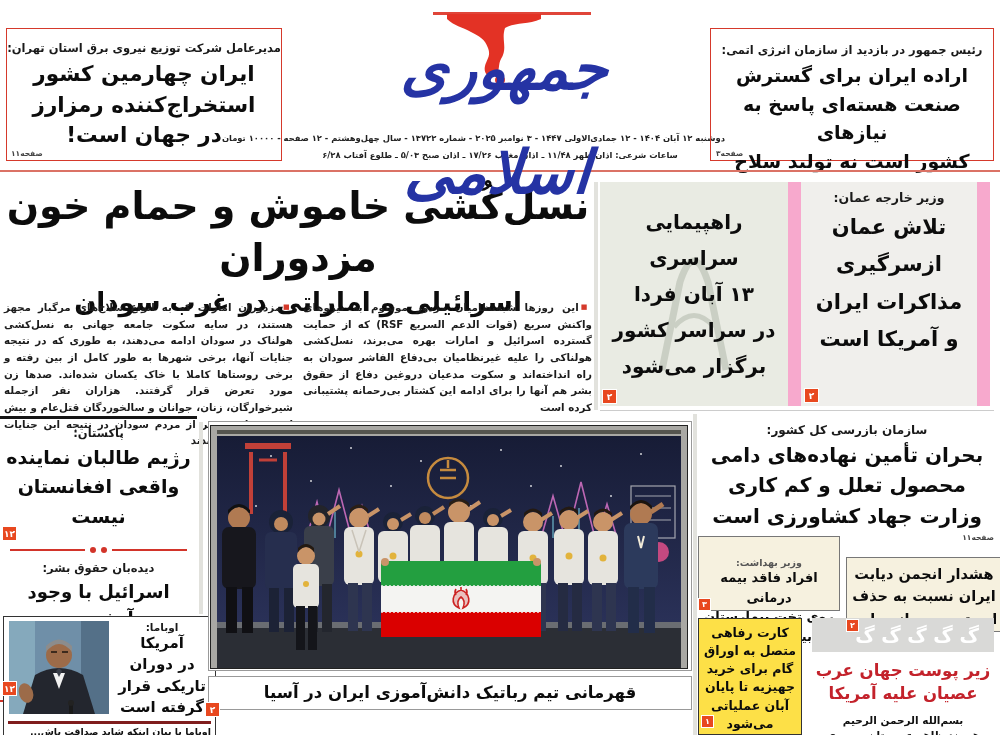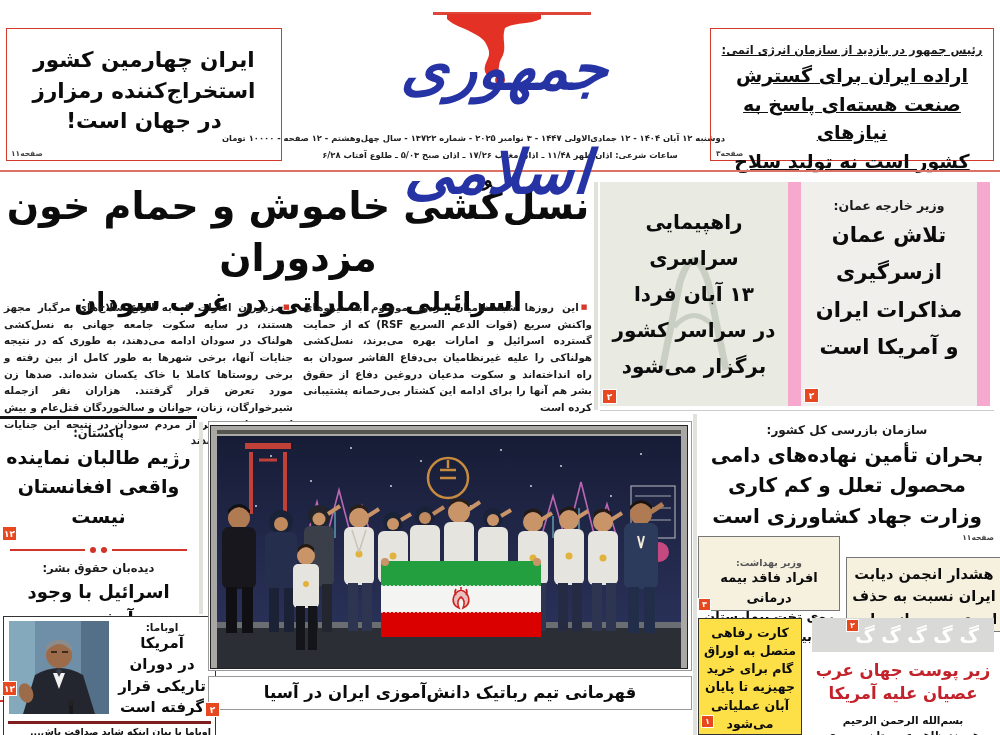--- a/index.html
+++ b/index.html
@@ -32,27 +32,28 @@
   <div class="abs" style="left:433px;top:12px;width:158px;height:3px;background:#e04539;"></div>
   <svg class="abs" style="left:443px;top:14px;z-index:1;" width="102" height="76" viewBox="0 0 102 76">
     <path d="M4,0 h94 v5 c-14,6 -26,3 -36,9 c-4,12 3,20 -4,31 c-3,5 -1,12 -5,16 c-6,5 -13,-1 -11,-9 c2,-7 6,-10 3,-18 c-3,-9 -9,-12 -17,-16 c-9,-5 -17,-6 -24,-13 z" fill="#e33225"></path>
     <circle cx="57" cy="66" r="5" fill="#e33225"></circle>
   </svg>
   <div class="abs" style="left:300px;top:16px;width:410px;height:104px;z-index:2;font-size:60px;font-weight:bold;font-style:italic;color:#2533a4;text-align:center;line-height:104px;transform:skewX(-4deg);">جمهوری اسلامی</div>
   <div class="abs ctr" style="left:275px;top:133px;width:450px;font-size:8.4px;font-weight:bold;color:#222;white-space:nowrap;">دوشنبه ۱۲ آبان ۱۴۰۴ - ۱۲ جمادی‌الاولی ۱۴۴۷ - ۳ نوامبر ۲۰۲۵ - شماره ۱۳۷۲۲ - سال چهل‌وهشتم - ۱۲ صفحه - ۱۰۰۰۰ تومان</div>
   <div class="abs ctr" style="left:275px;top:150px;width:450px;font-size:8.4px;font-weight:bold;color:#222;white-space:nowrap;">ساعات شرعی: اذان ظهر ۱۱/۴۸ ـ اذان مغرب ۱۷/۲۶ ـ اذان صبح ۵/۰۳ ـ طلوع آفتاب ۶/۲۸</div>
 
   <div class="abs rbox" style="left:6px;top:28px;width:276px;height:133px;padding-top:12px;">
+    <div class="kicker" style="font-size:11.5px;">مدیرعامل شرکت توزیع نیروی برق استان تهران:</div>
     <div class="hl pre" style="font-size:21.5px;line-height:1.42;margin-top:4px;">ایران چهارمین کشور
 استخراج‌کننده رمزارز
 در جهان است!</div>
     <div class="pageref" style="left:4px;bottom:2px;">صفحه۱۱</div>
   </div>
 
-  <div class="abs rbox" style="left:710px;top:28px;width:284px;height:133px;padding-top:14px;text-decoration:underline;">
+  <div class="abs rbox" style="left:710px;top:28px;width:284px;height:133px;padding-top:14px;">
     <div class="kicker" style="font-size:11.5px;">رئیس جمهور در بازدید از سازمان انرژی اتمی:</div>
     <div class="hl pre" style="font-size:19px;line-height:1.5;margin-top:4px;">اراده ایران برای گسترش
 صنعت هسته‌ای پاسخ به نیازهای
 کشور است نه تولید سلاح</div>
     <div class="pageref" style="left:5px;bottom:2px;">صفحه۳</div>
   </div>
 
   <div class="abs" style="left:0;top:170px;width:1000px;height:2px;background:#db7265;"></div>
 
   <div class="abs" style="left:2px;top:180px;width:592px;">
@@ -79,21 +80,21 @@
     <div class="hl pre" style="position:relative;font-size:20px;line-height:1.8;padding-top:22px;">راهپیمایی
 سراسری
 ۱۳ آبان فردا
 در سراسر کشور
 برگزار می‌شود</div>
     <div class="badge" style="left:2px;bottom:2px;">۲</div>
   </div>
 
   <div class="pinkbar" style="left:788px;top:182px;height:224px;"></div>
   <div class="abs" style="left:801px;top:182px;width:176px;height:224px;background:#f0efec;">
-    <div class="kicker" style="font-size:12.5px;margin-top:16px;">وزیر خارجه عمان:</div>
+    <div class="kicker" style="font-size:12.5px;margin-top:8px;">وزیر خارجه عمان:</div>
     <div class="hl pre" style="font-size:21px;line-height:1.78;margin-top:4px;">تلاش عمان
 ازسرگیری
 مذاکرات ایران
 و آمریکا است</div>
     <div class="badge" style="left:3px;bottom:3px;">۲</div>
   </div>
   <div class="pinkbar" style="left:977px;top:182px;height:224px;"></div>
 
   <div class="abs" style="left:600px;top:410px;width:394px;height:1px;background:#ccc;"></div>
   <div class="abs" style="left:0;top:416px;width:197px;height:3px;background:#151515;"></div>

